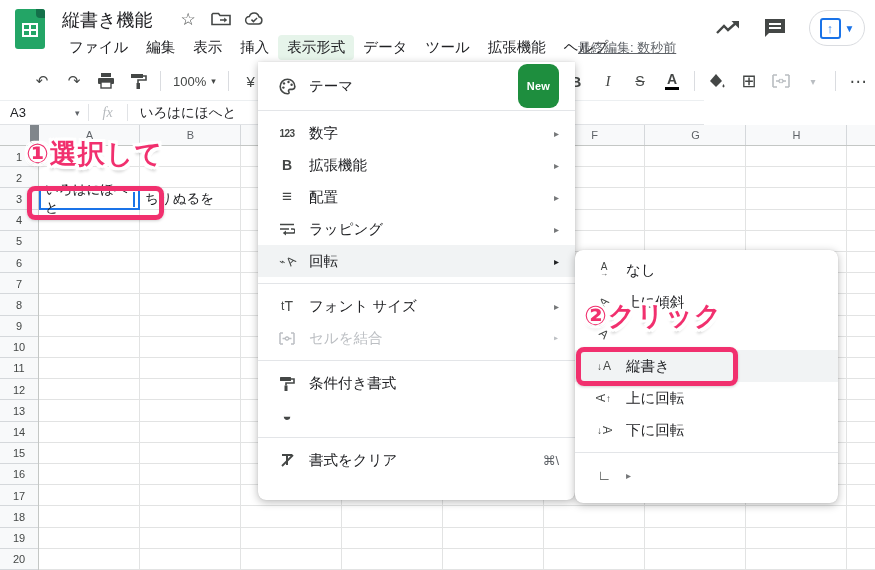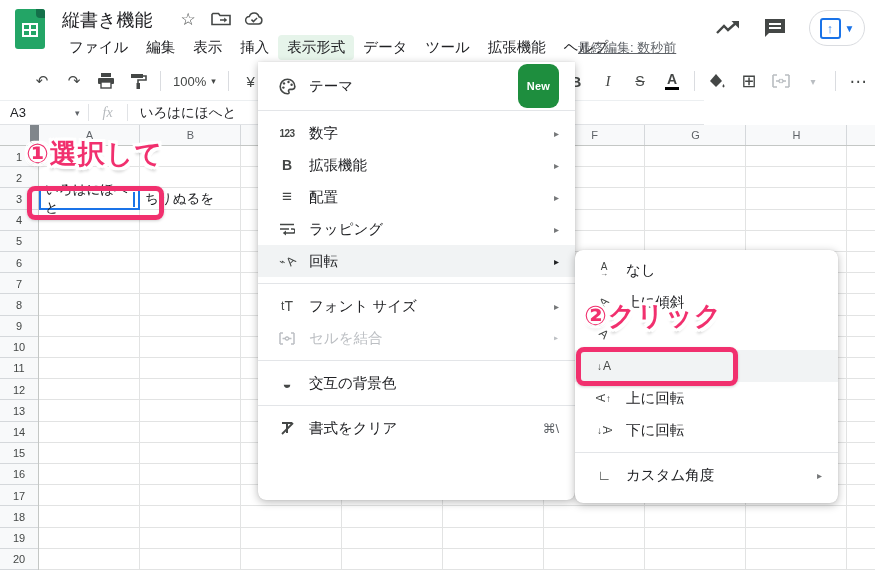--- a/index.html
+++ b/index.html
@@ -337,22 +337,31 @@
       <svg width="16" height="13" viewBox="0 0 16 13">
           <path d="M1 1h3M1 12h3M1 1v11M12 1h3M12 12h3M15 1v11" stroke="#bcbfc3" stroke-width="1.5" fill="none"></path>
           <path d="M3.5 6.5h3.5m2 0h3.5M7.8 4.5l-2 2 2 2M8.2 4.5l2 2-2 2" stroke="#bcbfc3" stroke-width="1.3" fill="none"></path>
         </svg>
     </span>
     <span class="mlabel">セルを結合</span>
     <span class="marrow">▸</span>
   </div>
   <div class="mdivider"></div>
   <div class="mrow">
+    <span class="micon">
+      <svg width="16" height="15" viewBox="0 0 16 15">
+          <rect class="f1" x="1" y="1" width="11" height="4" rx="0.5"></rect>
+          <path class="s1" d="M12 3h3v4H7v2.5"></path>
+          <rect class="f1" x="5.5" y="9.5" width="3" height="5.5"></rect>
+        </svg>
+    </span>
+    <span class="mlabel">条件付き書式</span>
+  </div>
+  <div class="mrow">
     <span class="micon" style="font-size:15px">◒</span>
-    <span class="mlabel">交互の背景色</span>
   </div>
   <div class="mdivider"></div>
   <div class="mrow">
     <span class="micon">
       <svg width="15" height="15" viewBox="0 0 15 15">
           <path d="M2 2h10M7 2v10" stroke="#444746" stroke-width="2" fill="none"></path>
           <path d="M2 13 L13 2" stroke="#444746" stroke-width="1.8"></path>
         </svg>
     </span>
     <span class="mlabel">書式をクリア</span>
@@ -381,20 +390,21 @@
         <span class="rot-p45">A</span>
       </span>
   </div>
   <div class="mrow hl">
     <span class="micon">
         <span class="pair">
           <span class="sm-ar">↓</span>
           <span style="font-size:12px">A</span>
         </span>
       </span>
+    <span class="mlabel">縦書き</span>
   </div>
   <div class="mrow">
     <span class="micon">
         <span class="pair">
           <span class="rot-n90">A</span>
           <span class="sm-ar">↑</span>
         </span>
       </span>
     <span class="mlabel">上に回転</span>
   </div>
@@ -403,21 +413,20 @@
         <span class="pair">
           <span class="sm-ar">↓</span>
           <span class="rot-p90">A</span>
         </span>
       </span>
     <span class="mlabel">下に回転</span>
   </div>
   <div class="mdivider"></div>
   <div class="mrow">
     <span class="micon" style="font-size:14px">∟</span>
-    <span class="mlabel">カスタム角度</span>
     <span class="marrow">▸</span>
   </div>
 </div>
 
 <div class="anno-box" id="anno1-box"></div>
 <div class="anno-box" id="anno2-box"></div>
 <div class="anno-text" id="anno1-text">①選択して</div>
 <div class="anno-text" id="anno2-text">②クリック</div>
 
 </body></html>

